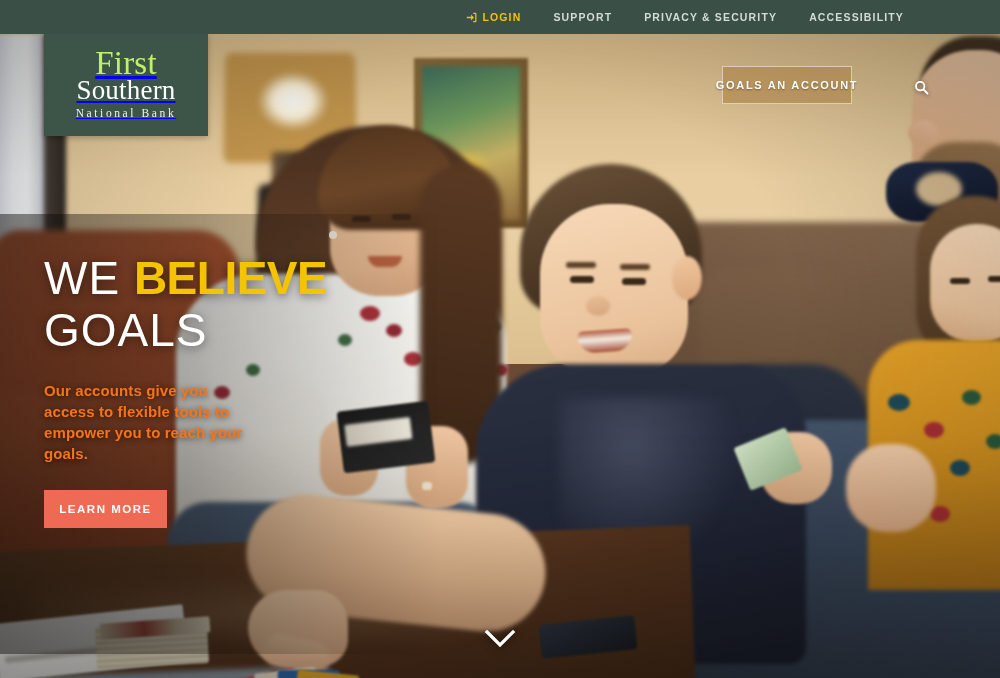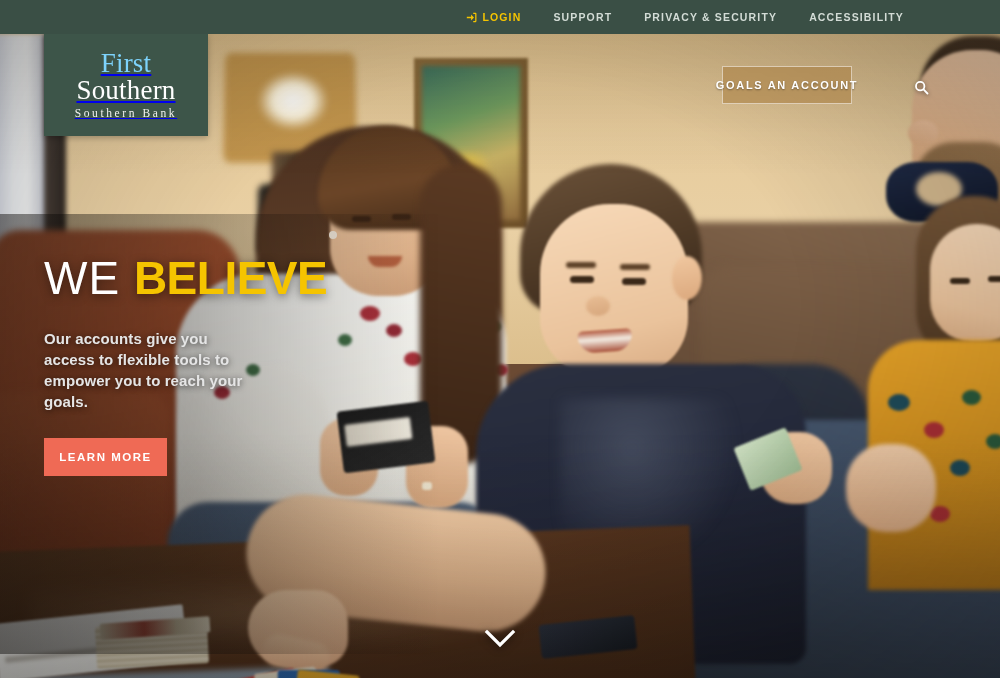--- a/index.html
+++ b/index.html
@@ -382,22 +382,22 @@
   }
 
   
   .logo-box{
     position:absolute; left:44px; top:34px; width:164px; height:102px;
     background:#3d5549; z-index:30;
     display:flex; flex-direction:column; align-items:center; justify-content:center;
     box-shadow:0 2px 6px rgba(0,0,0,.25);
   }
   .logo-l1{
-    font-family:"Liberation Serif", serif; color:#7dd3fc;
-    font-size:27px; line-height:25px; font-weight:400; letter-spacing:.2px;
+    font-family:"Liberation Serif", serif; color:#bef264;
+    font-size:33px; line-height:25px; font-weight:400; letter-spacing:.2px;
   }
   .logo-l2{
     font-family:"Liberation Serif", serif; color:#ffffff;
     font-size:27px; line-height:28px; font-weight:400; letter-spacing:.2px;
   }
   .logo-l3{
     font-family:"Liberation Serif", serif; color:#f2f4f1;
     font-size:11.5px; letter-spacing:2.6px; margin-top:3px; white-space:nowrap;
   }
 
@@ -440,21 +440,21 @@
     font-family:"Liberation Sans", sans-serif;
     color:#ffffff; font-weight:300; font-size:46px; line-height:52px;
     letter-spacing:1px; text-shadow:0 2px 10px rgba(0,0,0,.5);
     margin:0;
   }
   .headline .accent{
     color:#f5c400; font-weight:800; letter-spacing:-0.5px;
   }
   .headline .line2, .headline .line3{ display:block; }
   .hero-sub{
-    margin-top:24px; color:#e5e5e5; font-weight:700;
+    margin-top:24px; color:#f97316; font-weight:700;
     font-size:15px; line-height:21px; letter-spacing:.1px;
     width:205px; text-shadow:0 1px 6px rgba(0,0,0,.65);
   }
   .learn-more{
     margin-top:26px; display:inline-flex; align-items:center; justify-content:center;
     width:123px; height:38px; background:#ef6a55; color:#ffffff;
     font-size:11.5px; font-weight:700; letter-spacing:1.5px;
     border:none; cursor:pointer; white-space:nowrap;
   }
 
@@ -590,40 +590,41 @@
       <span>LOGIN</span>
     </a>
     <a class="util-link" href="#">SUPPORT</a>
     <a class="util-link" href="#">PRIVACY &amp; SECURITY</a>
     <a class="util-link" href="#">ACCESSIBILITY</a>
   </div>
 
   <a class="logo-box" href="#">
     <span class="logo-l1">First</span>
     <span class="logo-l2">Southern</span>
-    <span class="logo-l3">Southern Bank</span>
+    <span class="logo-l3">National Bank</span>
   </a>
 
 
   <button class="open-account-btn">GOALS AN ACCOUNT</button>
 
   <button class="search-btn">
     <span>
       <svg width="15" height="15" viewBox="0 0 16 16" fill="none" stroke="#ffffff" stroke-width="1.9" aria-hidden="true">
         <circle cx="6.6" cy="6.6" r="4.5"></circle>
         <line x1="10.1" y1="10.1" x2="14.4" y2="14.4" stroke-linecap="round"></line>
       </svg>
     </span>
   </button>
 
   <div class="hero-content">
     <h1 class="headline">
       <span class="line1">
         <span>WE </span><span class="accent">BELIEVE</span>
       </span>
+      <span class="line3">GOALS</span>
     </h1>
     <p class="hero-sub">Our accounts give you access to flexible tools to empower you to reach your goals.</p>
     <button class="learn-more">LEARN MORE</button>
   </div>
 
   <div class="scroll-chevron">
     <span>
       <svg width="32" height="22" viewBox="0 0 32 22" fill="none" stroke="#ffffff" stroke-width="3.2" stroke-linecap="square" aria-hidden="true">
         <polyline points="3,4 16,17 29,4"></polyline>
       </svg>

